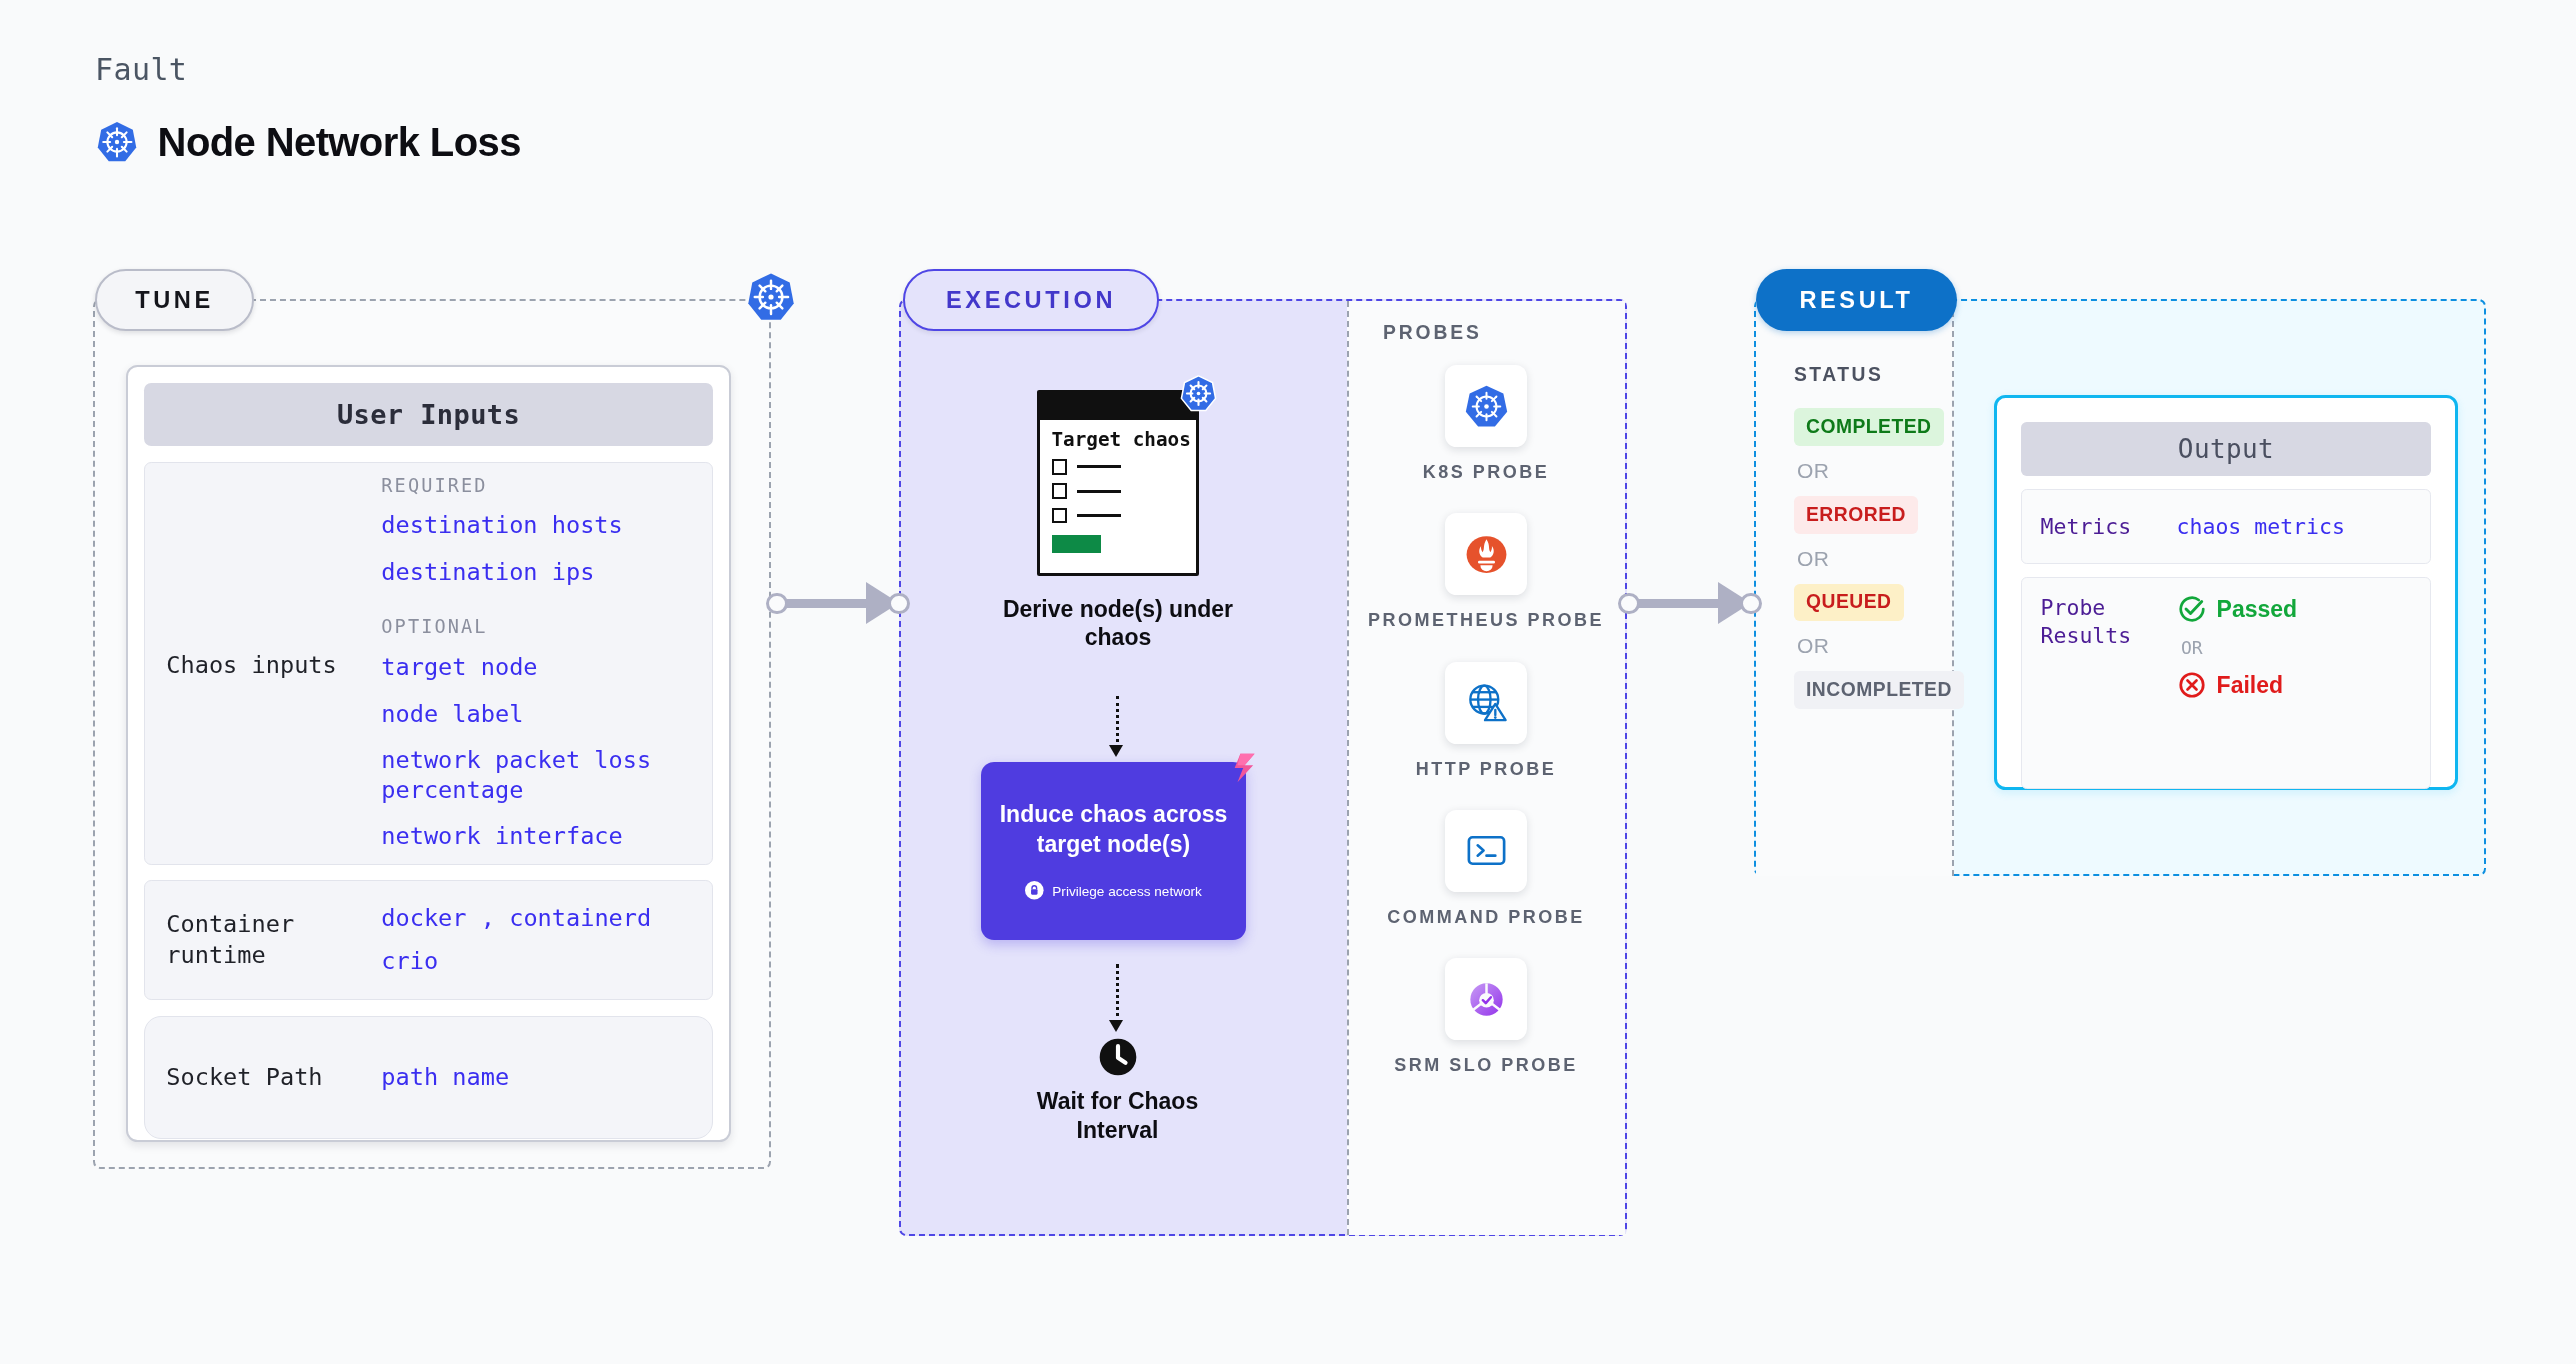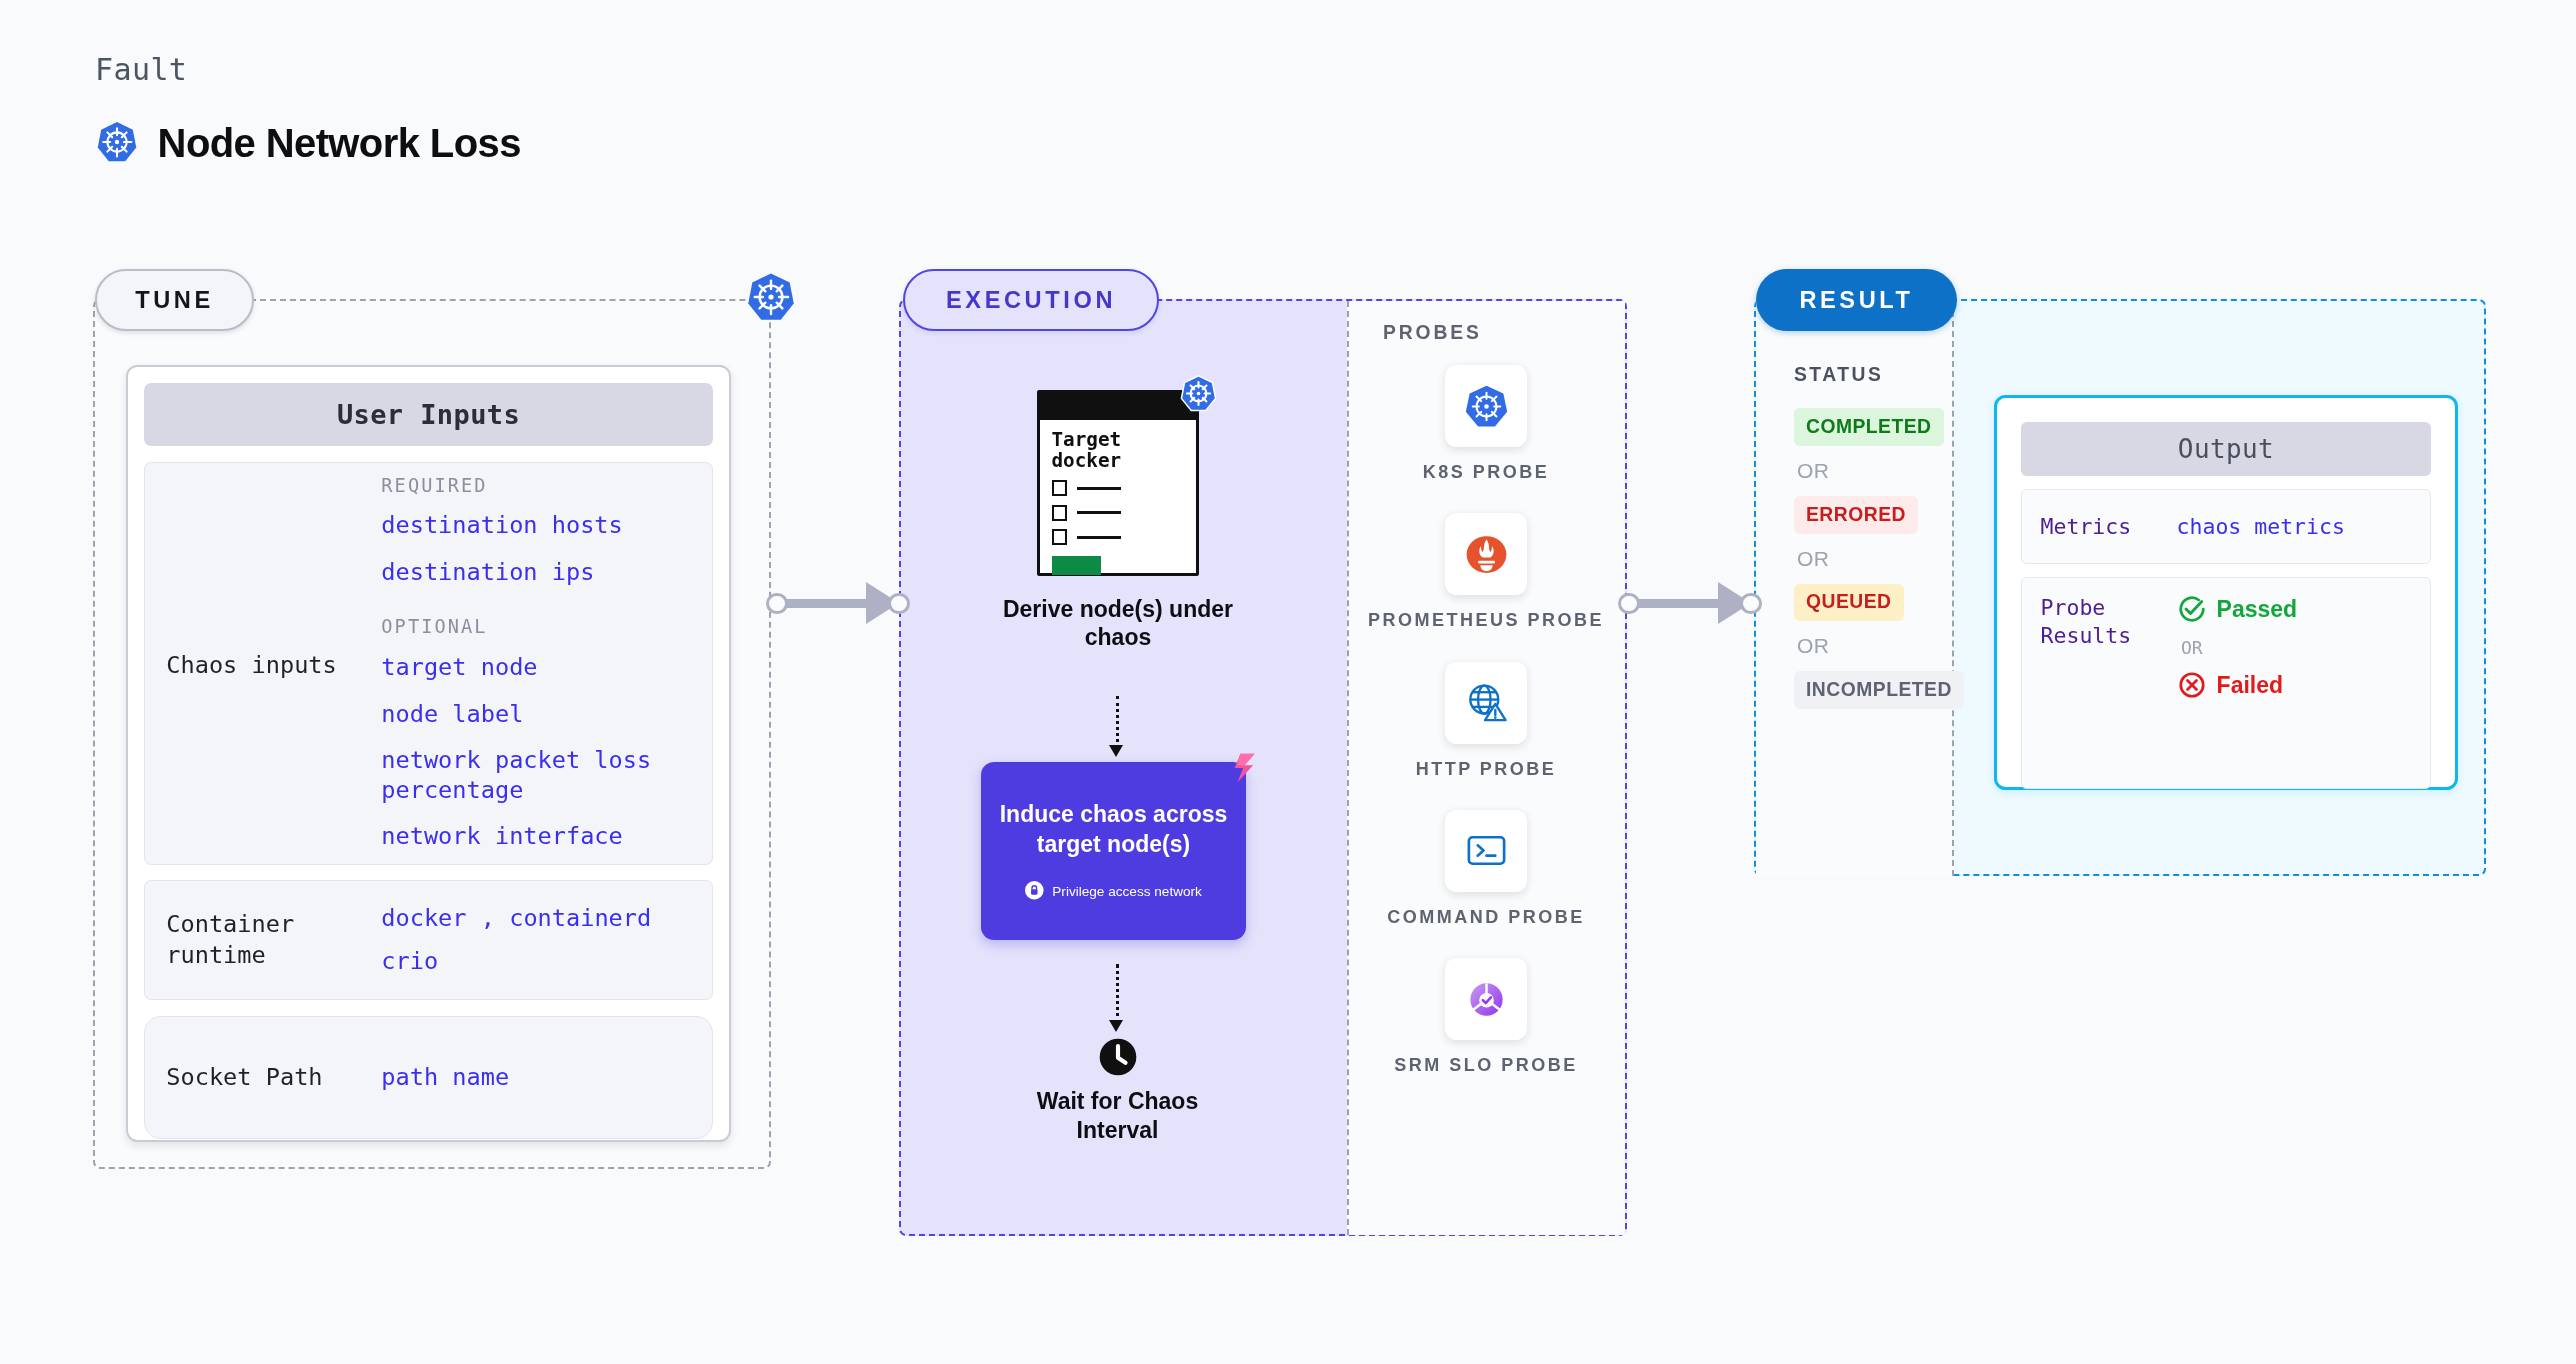--- a/index.html
+++ b/index.html
@@ -12,21 +12,21 @@
   }
 
   
   #fault-label {
     position: absolute; left: 95px; top: 52px;
     font-family: "DejaVu Sans Mono", monospace;
     font-size: 30px; color: #4b5563; letter-spacing: 0.4px;
   }
   #title-row {
     position: absolute; left: 95px; top: 120px;
-    display: flex; align-items: center; gap: 18.6px;
+    display: flex; align-items: flex-start; gap: 18.6px;
   }
   #title-text {
     font-size: 40px; font-weight: 700; color: #0d0d12;
     letter-spacing: -0.6px;
   }
 
   
   .stage-badge {
     position: absolute; z-index: 12;
     display: flex; align-items: center; justify-content: center;
@@ -387,21 +387,21 @@
     <div class="io-label">Socket Path</div>
     <div class="io-values">
       <div class="io-item">path name</div>
     </div>
   </div>
 </div>
 
 <div id="derive-node-block">
   <div id="target-nodes-card">
     <div id="target-nodes-topbar"></div>
-    <div id="target-nodes-title">Target docker</div>
+    <div id="target-nodes-title">Target chaos</div>
     <div class="tn-row">
       <span class="tn-check"></span>
       <span class="tn-line"></span>
     </div>
     <div class="tn-row">
       <span class="tn-check"></span>
       <span class="tn-line"></span>
     </div>
     <div class="tn-row">
       <span class="tn-check"></span>

